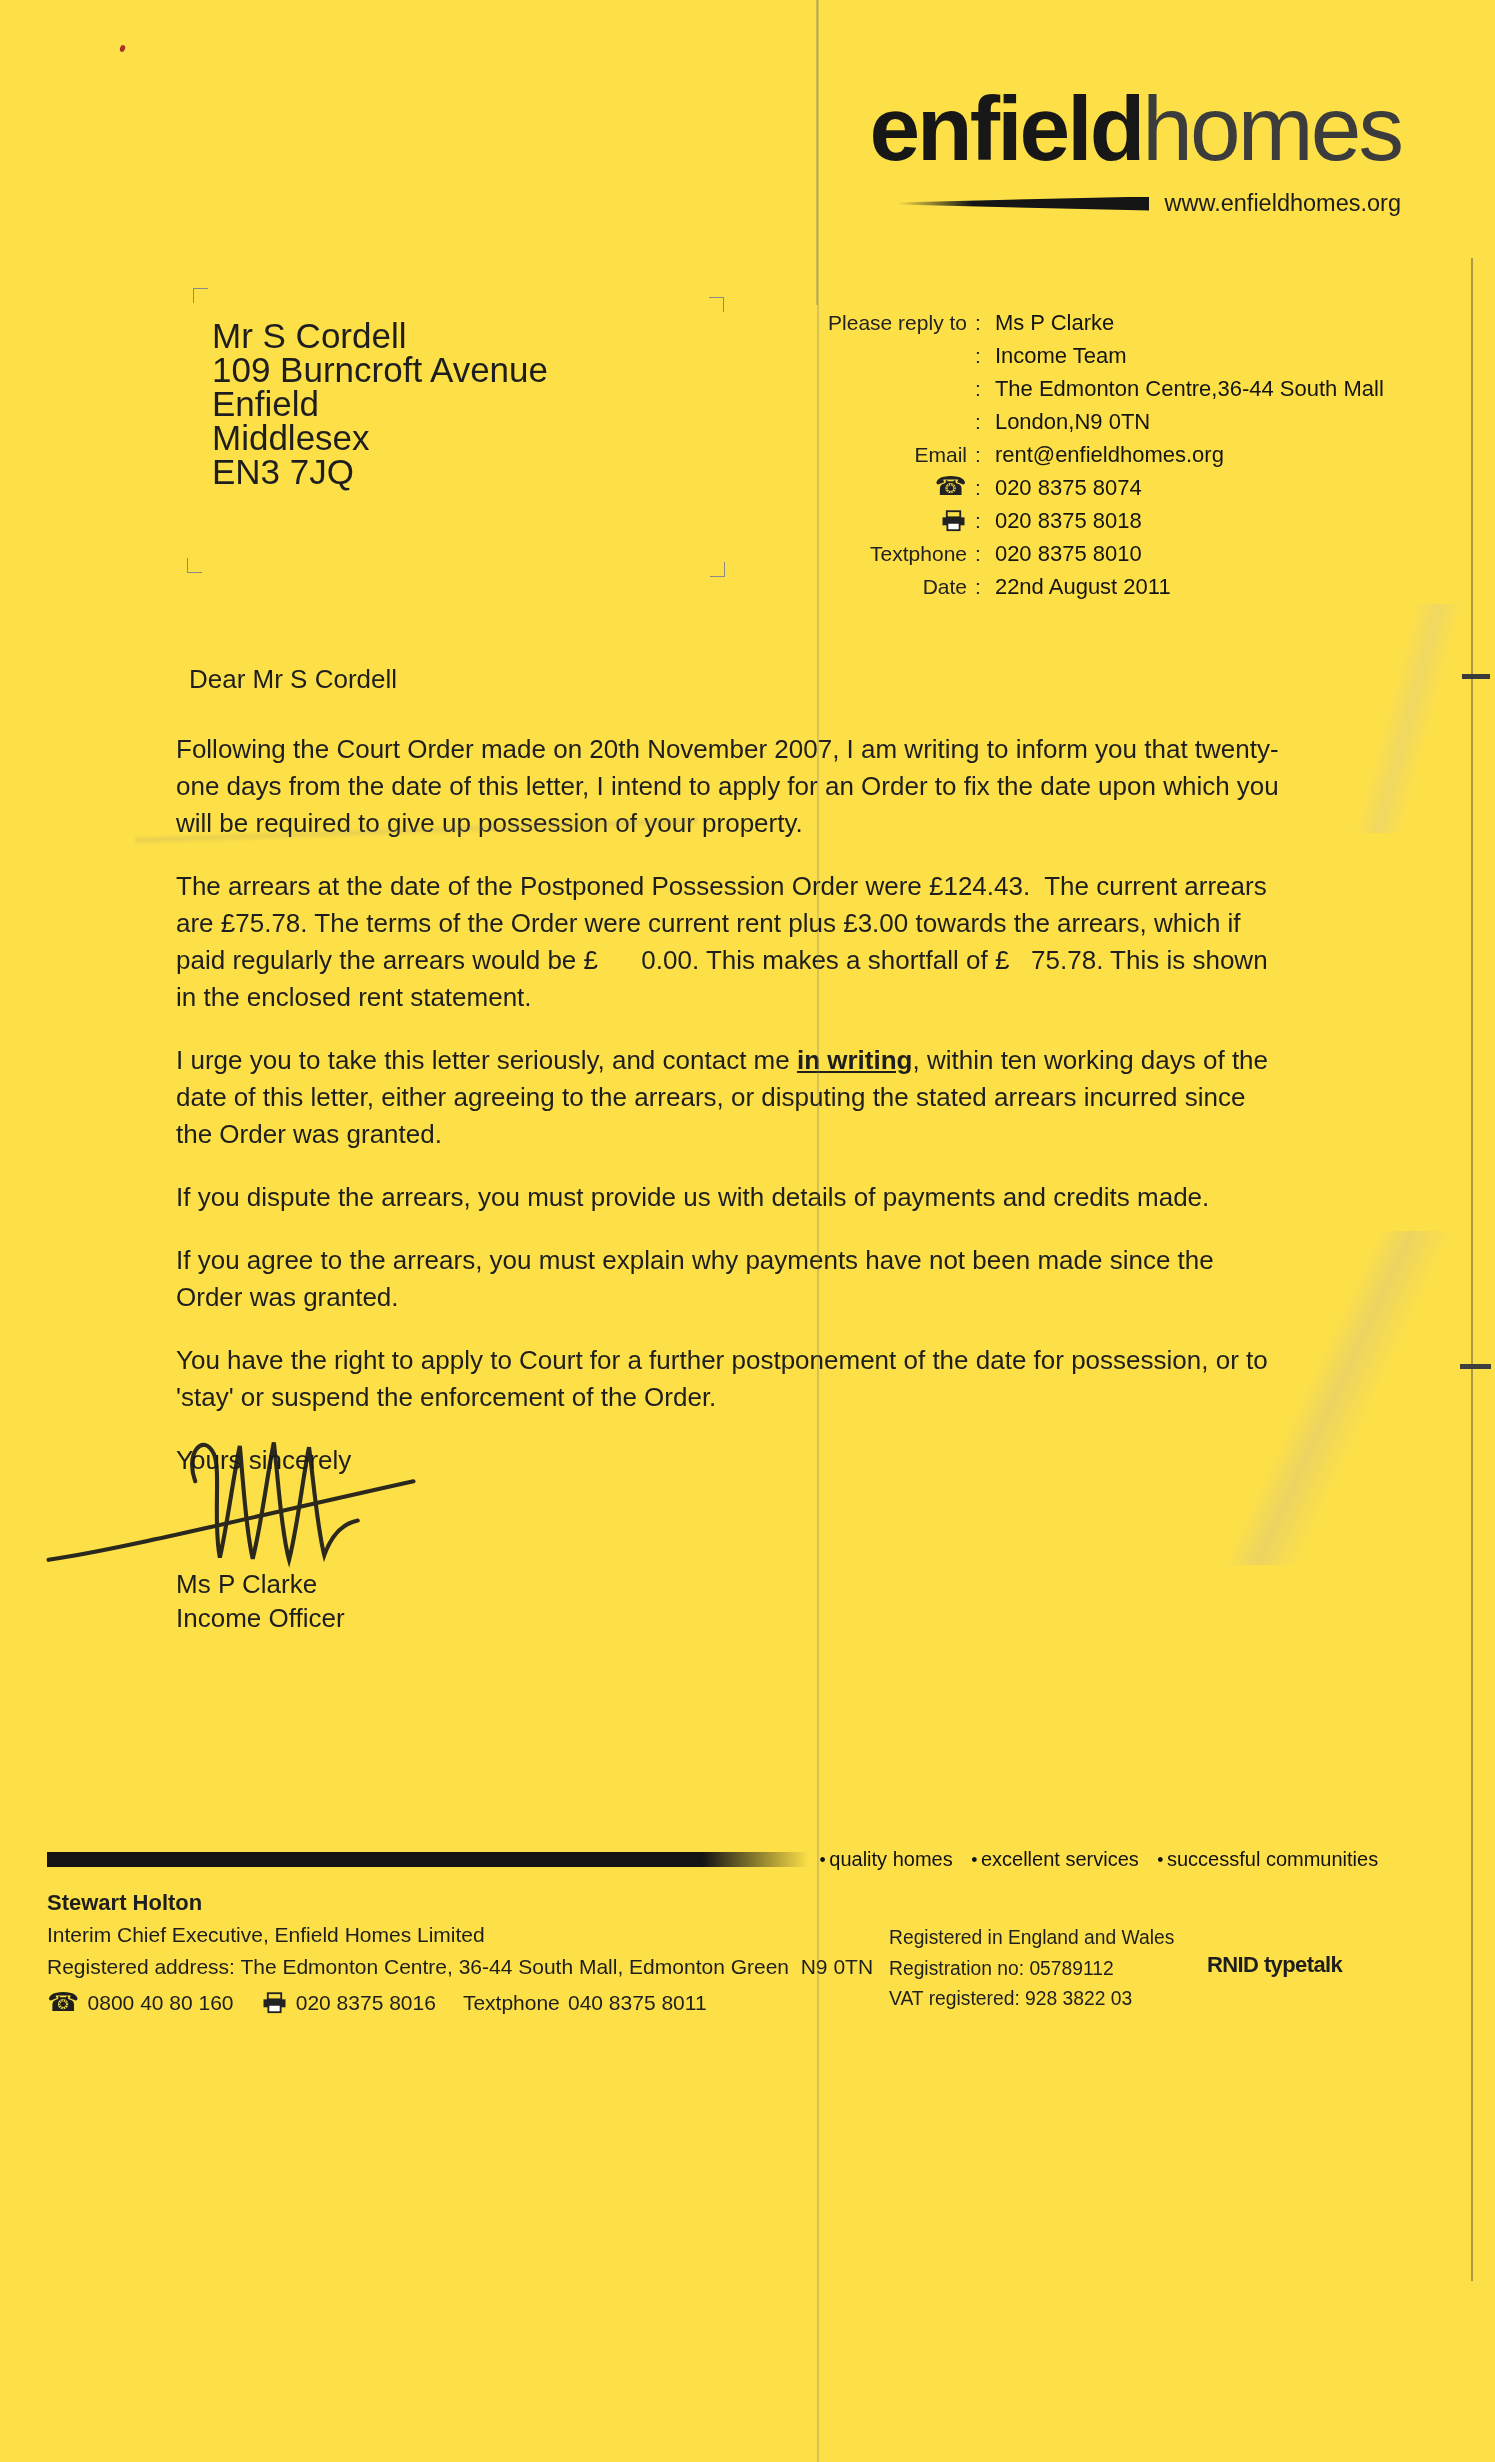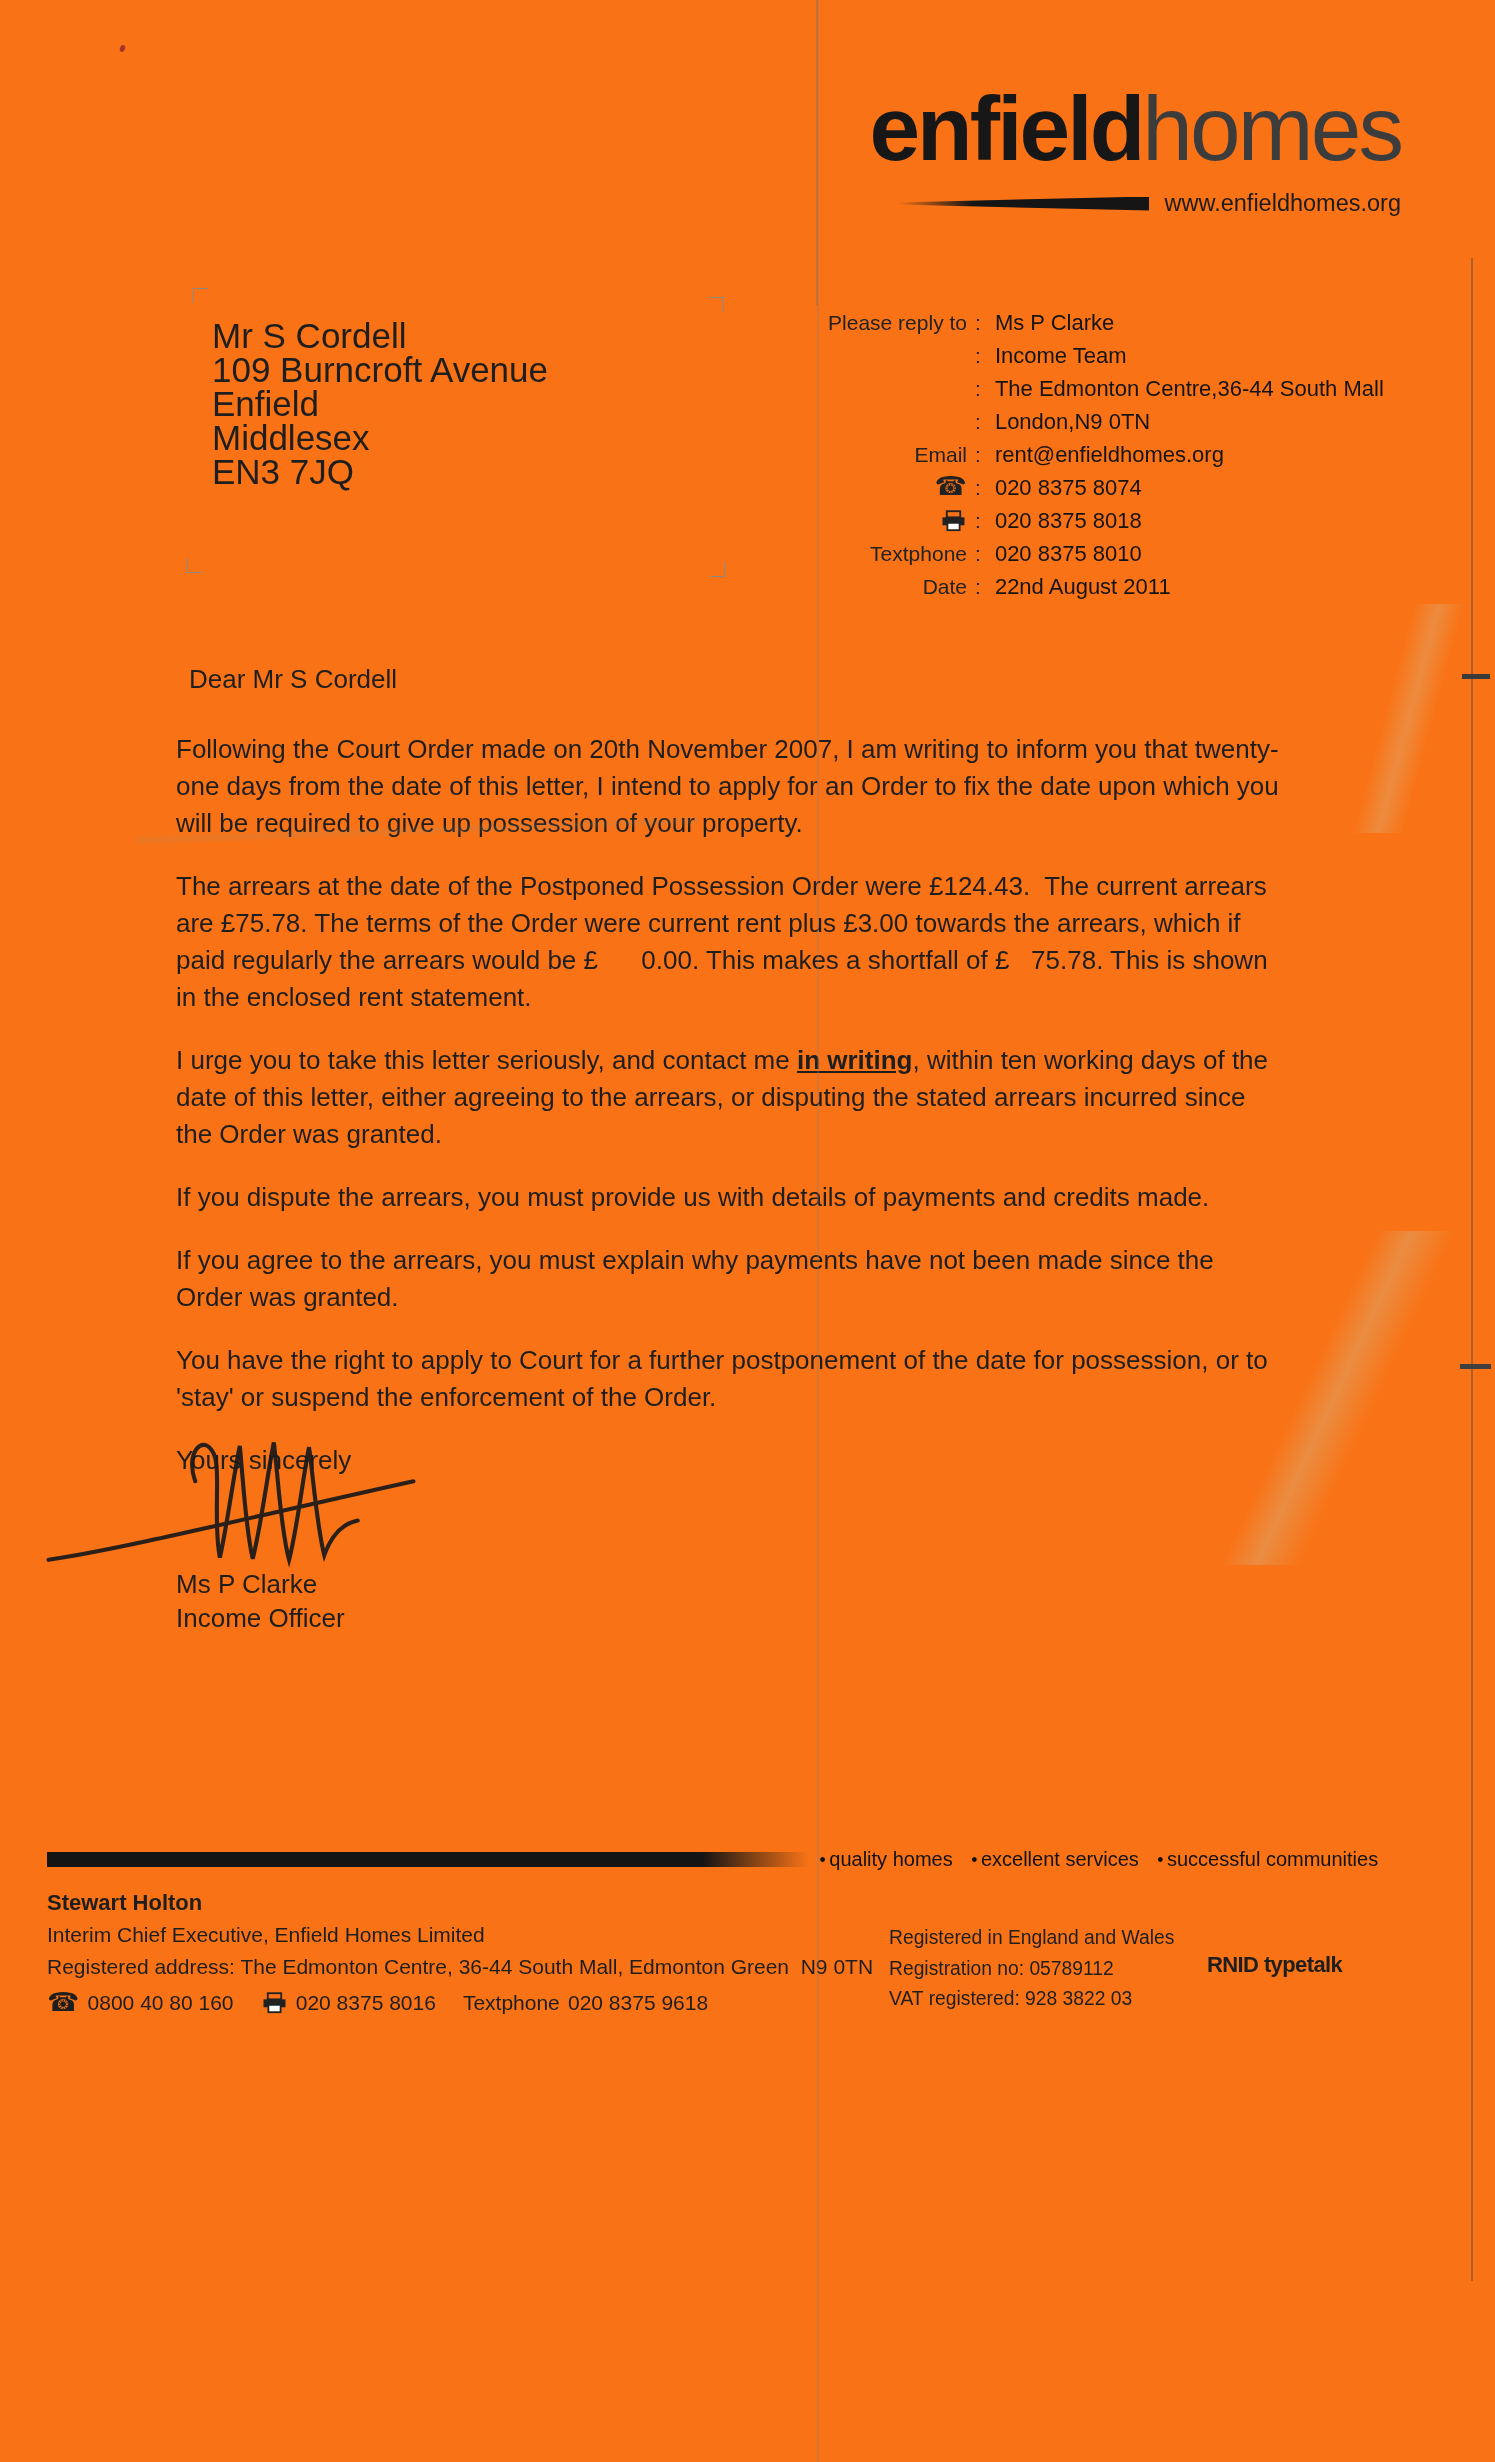--- a/index.html
+++ b/index.html
@@ -1,18 +1,18 @@
 <!DOCTYPE html>
 <html style="font-size:9.4px"><head>
 <meta charset="utf-8">
 <style>
   html,body{margin:0;padding:0;}
   body{background:#e8e8e8;font-family:"Liberation Sans","DejaVu Sans",sans-serif;}
   .page{
-    position:relative;width:1495px;height:2462px;background:#f97316;
+    position:relative;width:1495px;height:2462px;background:#fde047;
     color:#1e1e1e;overflow:hidden;margin:0 auto;
   }
 
   
   .letterhead{position:absolute;top:82px;right:94px;text-align:right;}
   .logo-line{font-size:91px;line-height:94px;letter-spacing:-2.9px;white-space:nowrap;}
   .logo-bold{font-weight:bold;color:#171717;}
   .logo-light{font-weight:normal;color:#3c3c3c;}
   .swoosh-row{display:flex;align-items:center;justify-content:flex-end;margin-top:14px;}
   .swoosh{
@@ -214,21 +214,21 @@
         <span style="margin-left:8.2px;">0800 40 80 160</span>
         <span class="gap"></span>
         <svg class="fax-svg" viewBox="0 0 44 36">
           <rect x="11" y="2" width="22" height="10" fill="none" stroke="#222" stroke-width="3"></rect>
           <rect x="4" y="12" width="36" height="13" fill="#222"></rect>
           <rect x="12" y="21" width="20" height="12" fill="#fff" stroke="#222" stroke-width="3"></rect>
         </svg>
         <span style="margin-left:8.2px;text-align:right;">020 8375 8016</span>
         <span class="gap"></span>
         <span>Textphone</span>
-        <span style="margin-left:8.2px;">020 8375 9618</span>
+        <span style="margin-left:8.2px;">040 8375 8011</span>
       </div>
     </div>
 
     <div class="foot-right">
       <div>Registered in England and Wales</div>
       <div>Registration no: 05789112</div>
       <div>VAT registered: 928 3822 03</div>
     </div>
 
     <div class="rnid">RNID typetalk</div>

